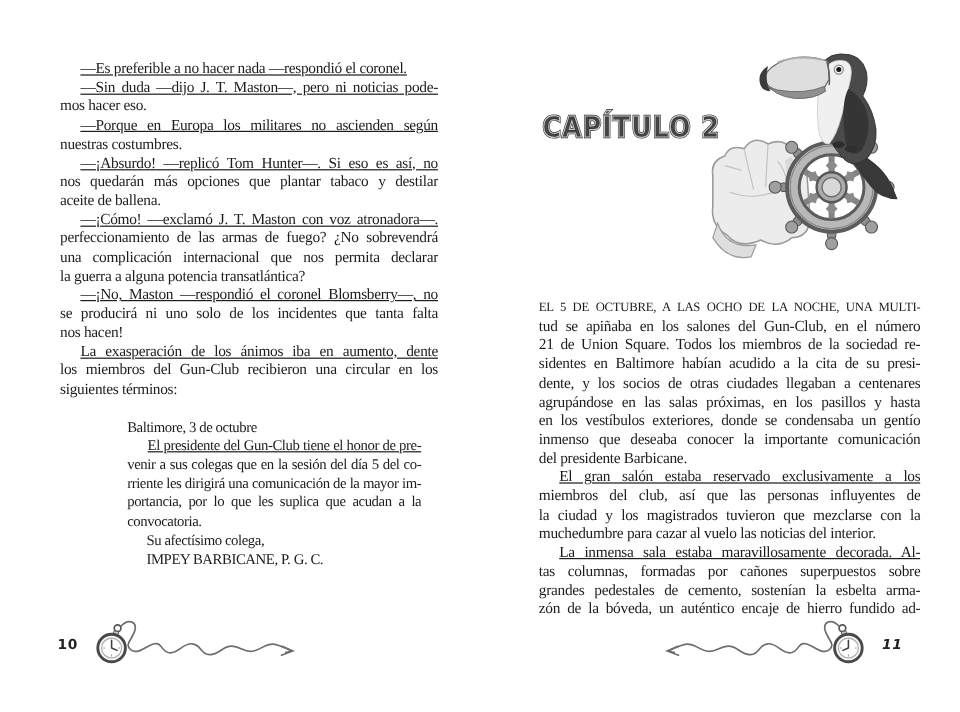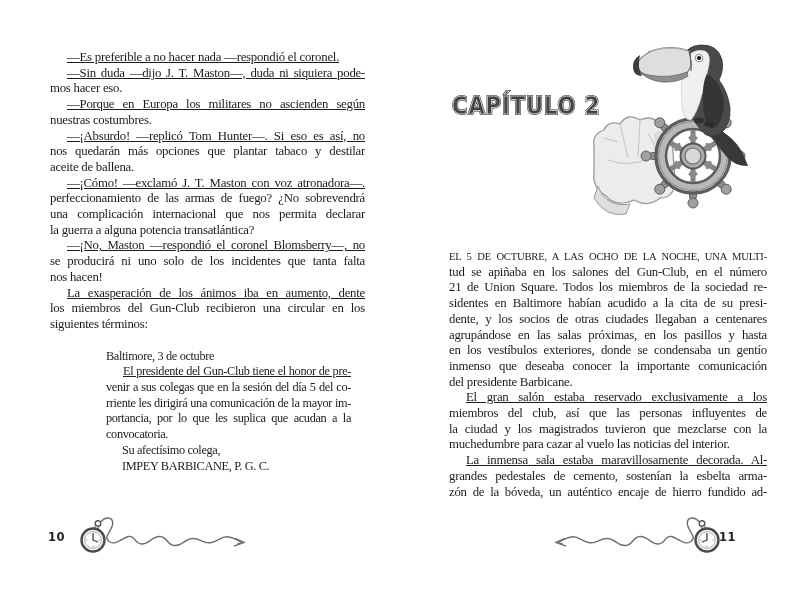--- a/index.html
+++ b/index.html
@@ -25,30 +25,30 @@
   .chapter-art{position:absolute;left:578px;top:38px;}
   .footer{position:absolute;top:513px;width:265px;height:46px;}
   .footer-left{left:48px;}
   .footer-right{left:487px;}
   .footer svg{position:absolute;top:0;}
   .footer-left svg{left:20px;}
   .footer-right svg{left:55px;transform:scaleX(-1);}
   .pagenum{position:absolute;top:17px;font-family:"DejaVu Sans",sans-serif;font-weight:700;
            font-size:11.5px;color:#222;letter-spacing:0.5px;}
   .footer-left .pagenum{left:0;}
-  .footer-right .pagenum{right:16px;}
+  .footer-right .pagenum{right:0;font-style:italic;}
 </style>
 </head>
 <body>
 
 <div class="spread">
 
   <div class="text-col col-left">
       <div class="line ind last">—Es preferible a no hacer nada —respondió el coronel.</div>
-      <div class="line ind">—Sin duda —dijo J. T. Maston—, duda ni siquiera pode-</div>
+      <div class="line ind">—Sin duda —dijo J. T. Maston—, pero ni noticias pode-</div>
       <div class="line last">mos hacer eso.</div>
       <div class="line ind">—Porque en Europa los militares no ascienden según</div>
       <div class="line last">nuestras costumbres.</div>
       <div class="line ind">—¡Absurdo! —replicó Tom Hunter—. Si eso es así, no</div>
       <div class="line">nos quedarán más opciones que plantar tabaco y destilar</div>
       <div class="line last">aceite de ballena.</div>
       <div class="line ind">—¡Cómo! —exclamó J. T. Maston con voz atronadora—.</div>
       <div class="line">perfeccionamiento de las armas de fuego? ¿No sobrevendrá</div>
       <div class="line">una complicación internacional que nos permita declarar</div>
       <div class="line last">la guerra a alguna potencia transatlántica?</div>
@@ -194,20 +194,21 @@
       <div class="line">dente, y los socios de otras ciudades llegaban a centenares</div>
       <div class="line">agrupándose en las salas próximas, en los pasillos y hasta</div>
       <div class="line">en los vestíbulos exteriores, donde se condensaba un gentío</div>
       <div class="line">inmenso que deseaba conocer la importante comunicación</div>
       <div class="line last">del presidente Barbicane.</div>
       <div class="line ind">El gran salón estaba reservado exclusivamente a los</div>
       <div class="line">miembros del club, así que las personas influyentes de</div>
       <div class="line">la ciudad y los magistrados tuvieron que mezclarse con la</div>
       <div class="line last">muchedumbre para cazar al vuelo las noticias del interior.</div>
       <div class="line ind">La inmensa sala estaba maravillosamente decorada. Al-</div>
+      <div class="line">tas columnas, formadas por cañones superpuestos sobre</div>
       <div class="line">grandes pedestales de cemento, sostenían la esbelta arma-</div>
       <div class="line">zón de la bóveda, un auténtico encaje de hierro fundido ad-</div>
     </div>
 
   <div class="footer footer-right">
     <svg width="190" height="46" viewBox="0 0 190 46">
       <g>
         <circle cx="30" cy="10.5" r="2.8" fill="none" stroke="#555" stroke-width="1.4"></circle>
         <rect x="26.6" y="13" width="4" height="3.2" rx="1" transform="rotate(18,28.6,14.6)" fill="#cfcfcf" stroke="#555" stroke-width="0.8"></rect>
         <circle cx="25" cy="27" r="11.5" fill="#f7f7f7" stroke="#4a4a4a" stroke-width="2.4"></circle>

